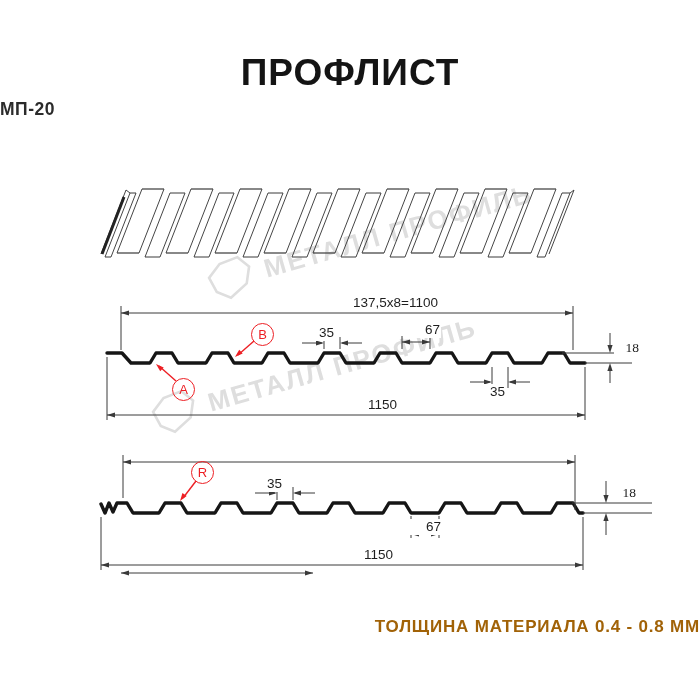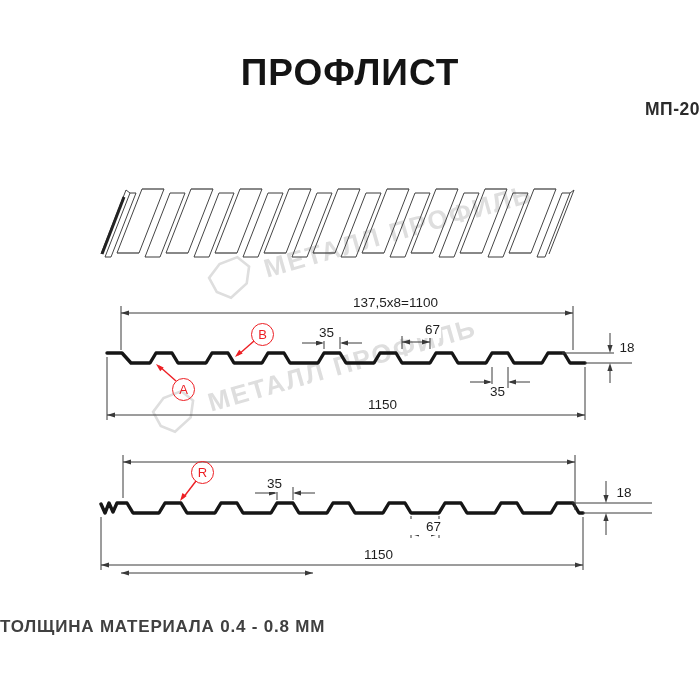--- a/index.html
+++ b/index.html
@@ -1,31 +1,31 @@
 <!DOCTYPE html>
 <html><head>
 <meta charset="utf-8">
 <style>
   html,body{margin:0;padding:0;background:#fff;}
   #stage{position:relative;width:700px;height:700px;background:#ffffff;overflow:hidden;
          font-family:"Liberation Sans","DejaVu Sans",sans-serif;}
   .title{position:absolute;top:52px;left:0;right:0;text-align:center;
          font-size:37px;font-weight:800;letter-spacing:1px;color:#141414;z-index:3;}
-  .subtitle{position:absolute;top:99px;left:0;right:0;text-align:right;
+  .subtitle{position:absolute;top:99px;left:0;right:0;text-align:left;
          font-size:17.5px;font-weight:700;letter-spacing:.5px;color:#2b2b2b;z-index:3;}
-  .footer{position:absolute;top:617px;left:0;right:0;text-align:left;
-         font-size:17px;font-weight:600;letter-spacing:.8px;color:#404040;z-index:3;}
+  .footer{position:absolute;top:617px;left:0;right:0;text-align:right;
+         font-size:17px;font-weight:600;letter-spacing:.8px;color:#a16207;z-index:3;}
   .wm{position:absolute;display:flex;align-items:center;gap:9px;z-index:1;
       transform-origin:left center;transform:rotate(-16deg);white-space:nowrap;}
   .wm span{font-size:26px;font-weight:700;letter-spacing:2px;color:#dedede;}
   .wm svg{flex:0 0 auto;}
   #art{position:absolute;left:0;top:0;z-index:2;pointer-events:none;}
   .dim{position:absolute;z-index:3;font-size:13.5px;color:#1e1e1e;line-height:1;
        text-align:right;background:#fff;padding:1px 1px;}
-  .dim.left{text-align:center;}
+  .dim.left{text-align:right;font-family:Liberation Serif, serif;}
   .marker{position:absolute;z-index:4;width:21px;height:21px;border:1.7px solid #ed1f24;
        border-radius:50%;display:flex;align-items:center;justify-content:center;
        color:#ed1f24;font-size:13px;font-weight:500;line-height:1;background:transparent;}
 </style>
 </head>
 <body>
 
 <div id="stage">
 
   <div class="title">ПРОФЛИСТ</div>

